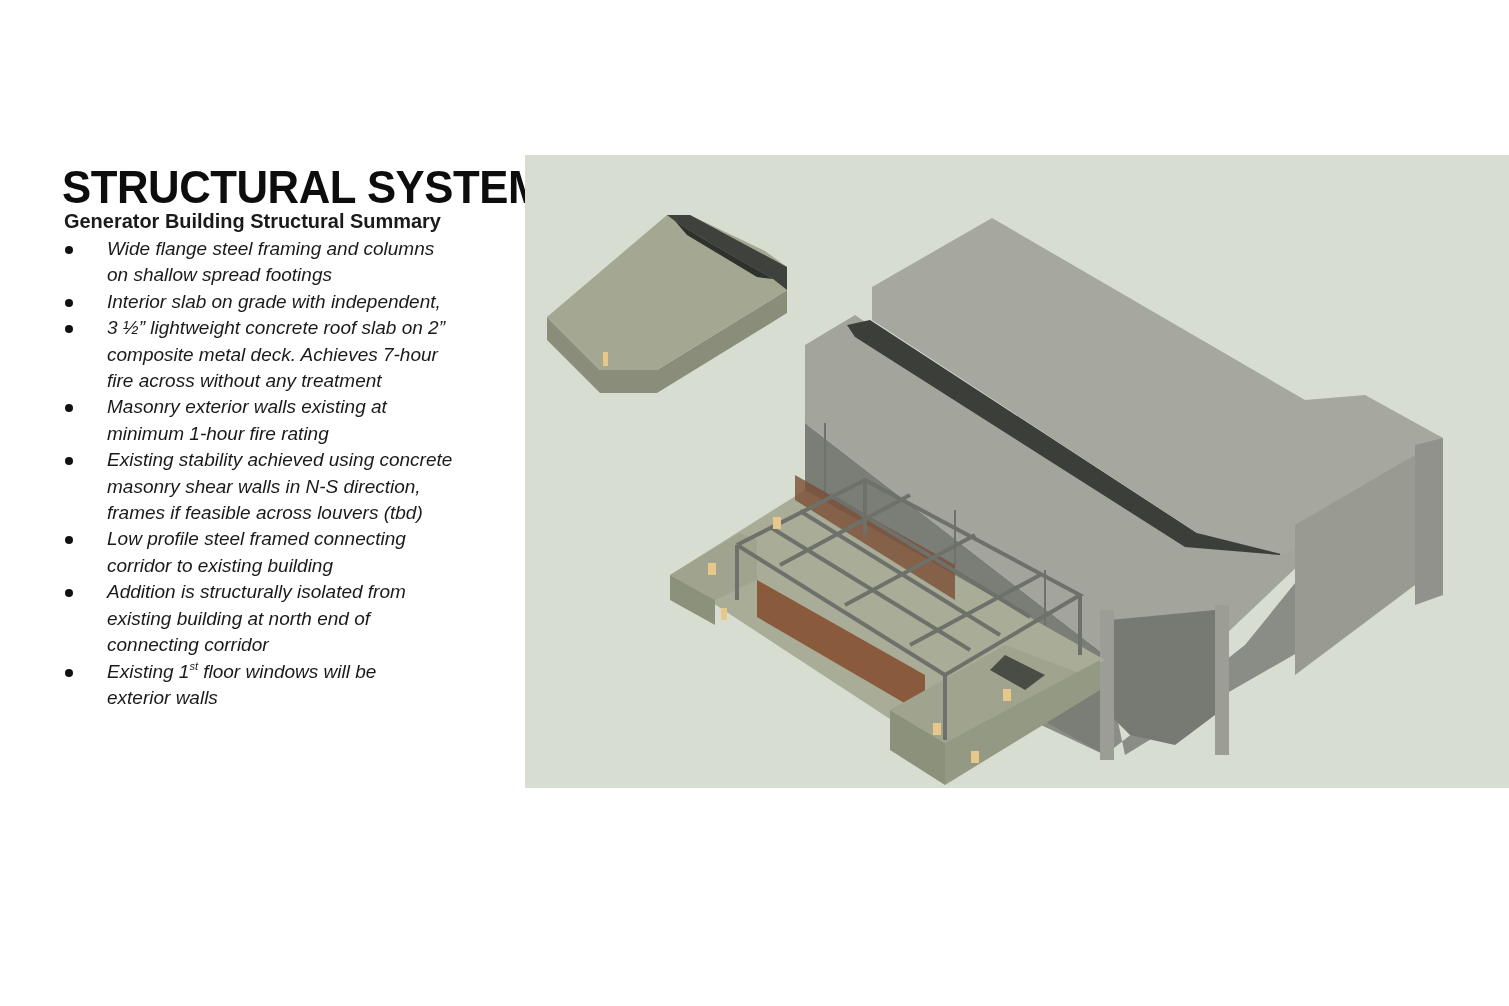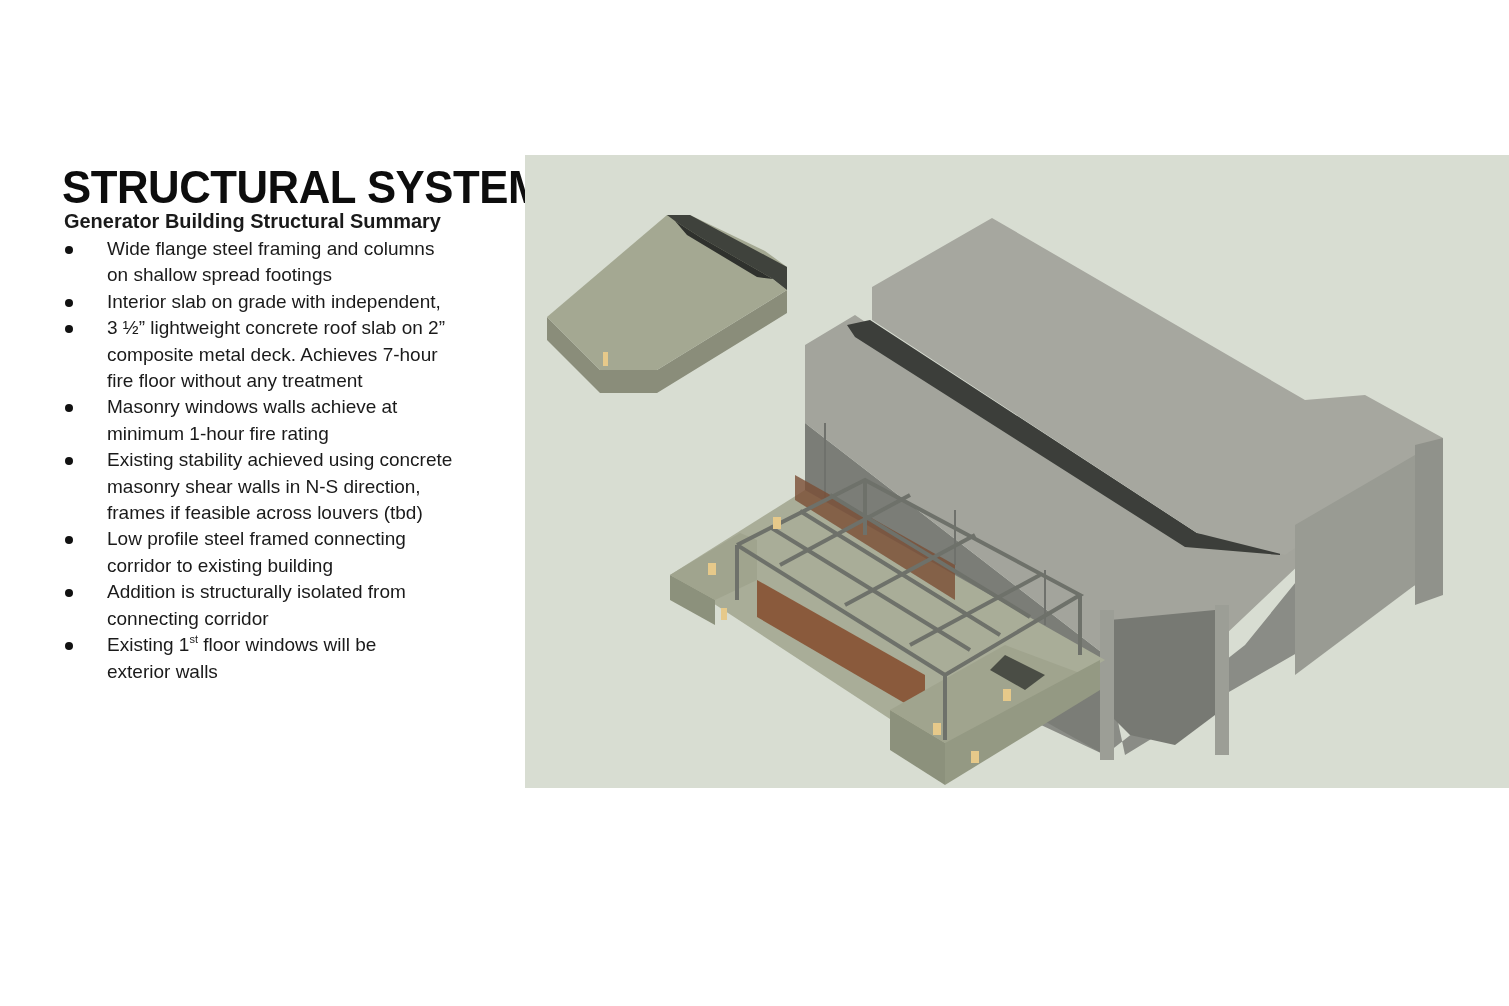--- a/index.html
+++ b/index.html
@@ -22,21 +22,21 @@
       line-height: 52px; color: #0d0d0d; white-space: nowrap;
       transform: scaleX(0.93); transform-origin: left top;
     }
     .subtitle {
       position: absolute; left: 64px; top: 56px;
       font-size: 21px; font-weight: bold; color: #1a1a1a; white-space: nowrap;
       transform: scaleX(0.95); transform-origin: left top;
     }
     .bullets {
       position: absolute; left: 0; top: 83px; width: 528px;
-      list-style: none; margin: 0; padding: 0;
+      list-style: none; margin: 0; padding: 0; font-style: italic;
     }
     .bullet-item {
       position: relative; padding-left: 107px;
       font-size: 19px; line-height: 26.4px; color: #1a1a1a;
     }
     .bullet-dot {
       position: absolute; left: 65px; top: 10px;
       width: 8px; height: 8px; border-radius: 50%; background: #111;
     }
     .bullet-line { display: block; white-space: nowrap; }
@@ -61,41 +61,42 @@
         <span class="bullet-line">on shallow spread footings</span>
       </li>
       <li class="bullet-item">
         <span class="bullet-dot"></span>
         <span class="bullet-line">Interior slab on grade with independent,</span>
       </li>
       <li class="bullet-item">
         <span class="bullet-dot"></span>
         <span class="bullet-line">3 ½” lightweight concrete roof slab on 2”</span>
         <span class="bullet-line">composite metal deck.  Achieves 7-hour</span>
-        <span class="bullet-line">fire floor without any treatment</span>
+        <span class="bullet-line">fire across without any treatment</span>
       </li>
       <li class="bullet-item">
         <span class="bullet-dot"></span>
-        <span class="bullet-line">Masonry windows walls achieve at</span>
+        <span class="bullet-line">Masonry exterior walls existing at</span>
         <span class="bullet-line">minimum 1-hour fire rating</span>
       </li>
       <li class="bullet-item">
         <span class="bullet-dot"></span>
         <span class="bullet-line">Existing stability achieved using concrete</span>
         <span class="bullet-line">masonry shear walls in N-S direction,</span>
         <span class="bullet-line">frames if feasible across louvers (tbd)</span>
       </li>
       <li class="bullet-item">
         <span class="bullet-dot"></span>
         <span class="bullet-line">Low profile steel framed connecting</span>
         <span class="bullet-line">corridor to existing building</span>
       </li>
       <li class="bullet-item">
         <span class="bullet-dot"></span>
         <span class="bullet-line">Addition is structurally isolated from</span>
+        <span class="bullet-line">existing building at north end of</span>
         <span class="bullet-line">connecting corridor</span>
       </li>
       <li class="bullet-item">
         <span class="bullet-dot"></span>
         <span class="bullet-line"><span>Existing 1</span><sup>st</sup><span> floor windows will be</span></span>
         <span class="bullet-line">exterior walls</span>
       </li>
     </ul>
   </div>
 

